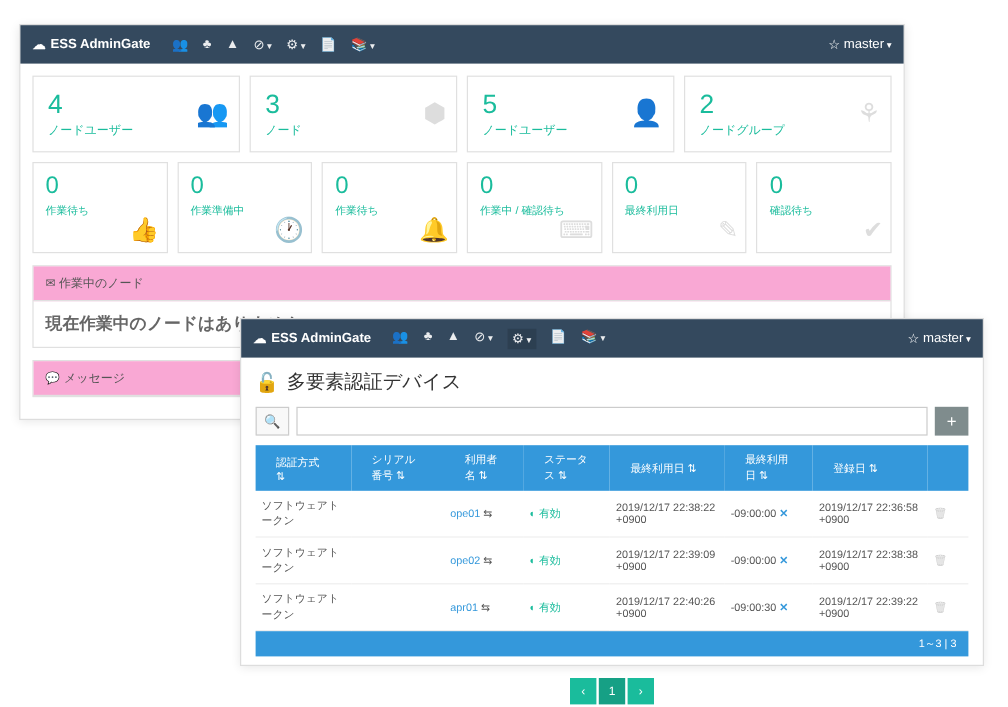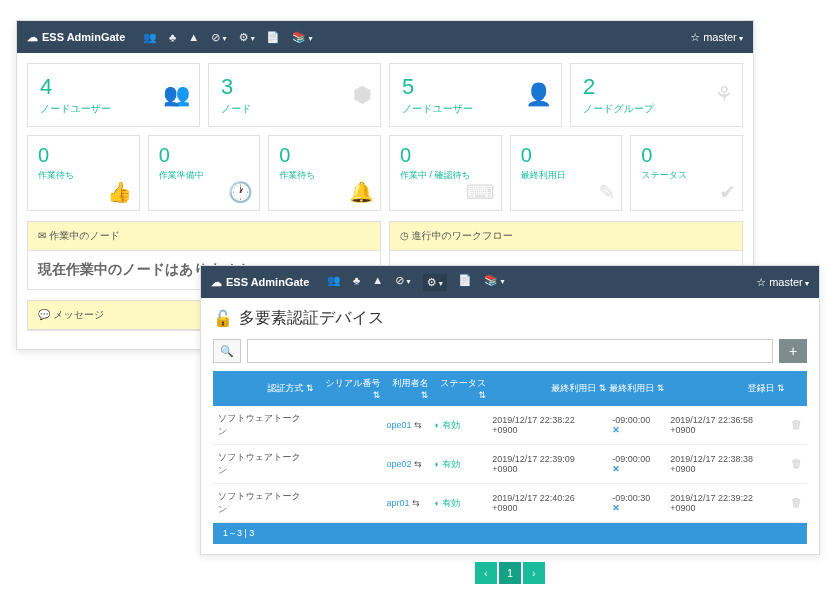--- a/index.html
+++ b/index.html
@@ -17,36 +17,36 @@
 .card .num { font-size: 22px; color: #1abc9c; font-weight: 400; }
 .card .lbl { font-size: 10px; color: #1abc9c; margin-top: 2px; }
 .card .ico { position: absolute; right: 8px; top: 50%; transform: translateY(-50%); color: #ddd; font-size: 22px; }
 .cards-row2 { display: flex; gap: 8px; padding: 8px 10px 0; }
 .card2 { flex: 1; border: 1px solid #e0e0e0; padding: 8px 10px; position: relative; min-height: 76px; }
 .card2 .num { font-size: 20px; color: #1abc9c; }
 .card2 .lbl { font-size: 9px; color: #1abc9c; margin-top: 2px; }
 .card2 .ico { position: absolute; right: 6px; bottom: 6px; color: #ddd; font-size: 20px; }
 .panels { display: flex; gap: 8px; padding: 10px; }
 .panel { flex: 1; border: 1px solid #e0e0e0; }
-.panel-h { background: #fef9c3; padding: 7px 10px; font-size: 10px; color: #555; border-bottom: 1px solid #e0e0e0; }
+.panel-h { background: #f9a8d4; padding: 7px 10px; font-size: 10px; color: #555; border-bottom: 1px solid #e0e0e0; }
 .panel-b { padding: 10px; font-size: 14px; color: #666; font-weight: bold; }
 .page-title { display: flex; align-items: center; gap: 6px; padding: 10px 12px; font-size: 16px; color: #333; }
 .search-row { display: flex; gap: 6px; padding: 0 12px 8px; align-items: center; }
 .search-btn { width: 28px; height: 24px; border: 1px solid #ccc; background: #f8f8f8; font-size: 11px; color: #666; }
 .search-input { flex: 1; height: 24px; border: 1px solid #ccc; padding: 0 6px; font-size: 11px; }
 .add-btn { width: 28px; height: 24px; background: #7f8c8d; color: #fff; border: none; font-size: 14px; }
 .table { width: calc(100% - 24px); margin: 0 12px; border-collapse: collapse; font-size: 9px; }
 .table thead { background: #3498db; color: #fff; }
-.table th { padding: 6px 1px; text-align: right; font-weight: normal; }
+.table th { padding: 6px 17px; text-align: left; font-weight: normal; }
 .table td { padding: 6px 5px; border-bottom: 1px solid #eee; color: #555; }
 .link { color: #3498db; }
 .status-on { color: #1abc9c; }
 .x-mark { color: #3498db; font-weight: bold; }
 .del { color: #ccc; }
-.pager-row { background: #3498db; color: #fff; padding: 4px 10px; font-size: 9px; margin: 0 12px; }
+.pager-row { background: #3498db; color: #fff; text-align: right; padding: 4px 10px; font-size: 9px; margin: 0 12px; }
 .pager { display: flex; justify-content: center; gap: 2px; margin-top: 18px; }
 .pager button { width: 22px; height: 22px; border: none; background: #1abc9c; color: #fff; font-size: 10px; }
 .pager .active { background: #16a085; }
 .caret::after { content: " ▾"; font-size: 8px; }
 </style>
 </head>
 <body>
 
 <div class="window w1">
   <div class="navbar">
@@ -110,33 +110,29 @@
         <div class="lbl">作業中 / 確認待ち</div>
         <span class="ico">⌨</span>
       </div>
     <div class="card2">
         <div class="num">0</div>
         <div class="lbl">最終利用日</div>
         <span class="ico">✎</span>
       </div>
     <div class="card2">
         <div class="num">0</div>
-        <div class="lbl">ステータス</div>
+        <div class="lbl">確認待ち</div>
         <span class="ico">✔</span>
       </div>
   </div>
 
   <div class="panels">
     <div class="panel">
       <div class="panel-h">✉ <span>作業中のノード</span></div>
       <div class="panel-b">現在作業中のノードはありません。</div>
-    </div>
-    <div class="panel">
-      <div class="panel-h">◷ <span>進行中のワークフロー</span></div>
-      <div class="panel-b">&nbsp;</div>
     </div>
   </div>
   <div style="padding:0 10px 10px">
     <div class="panel">
       <div class="panel-h">💬 <span>メッセージ</span></div>
     </div>
   </div>
 </div>
 
 <div class="window w2">

